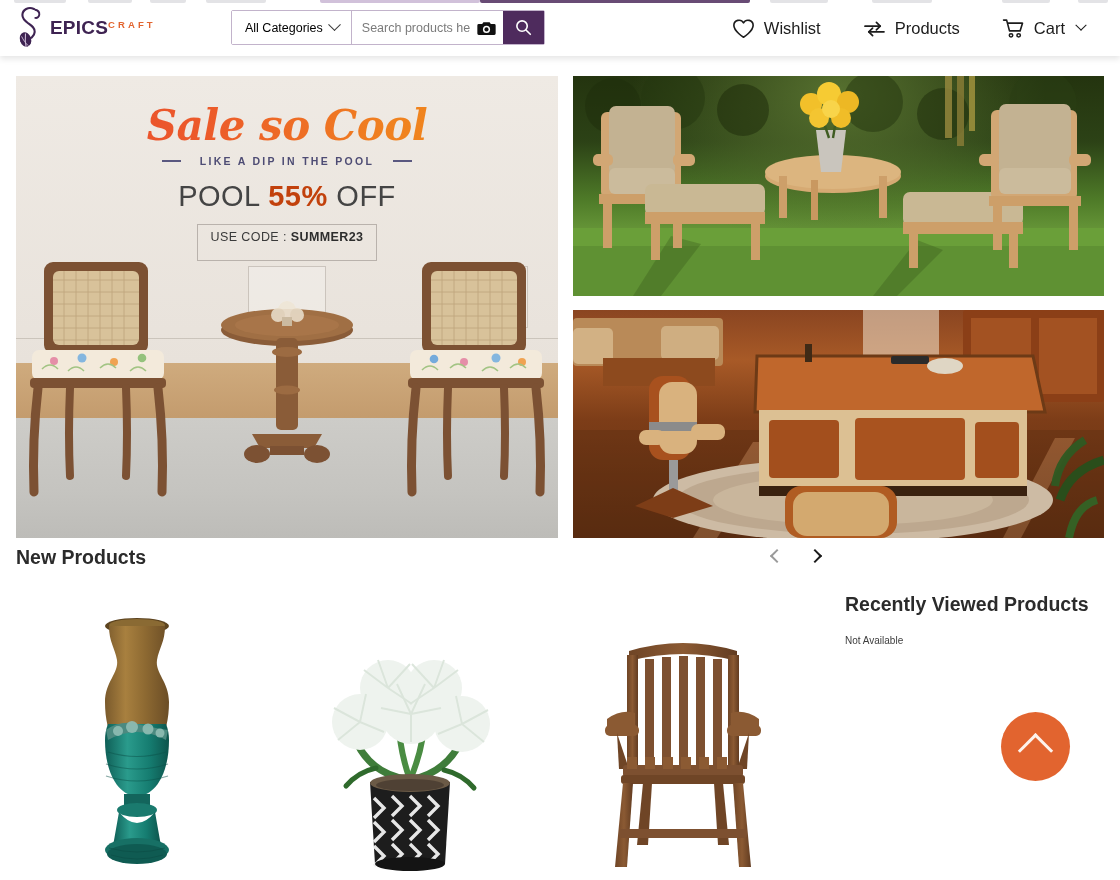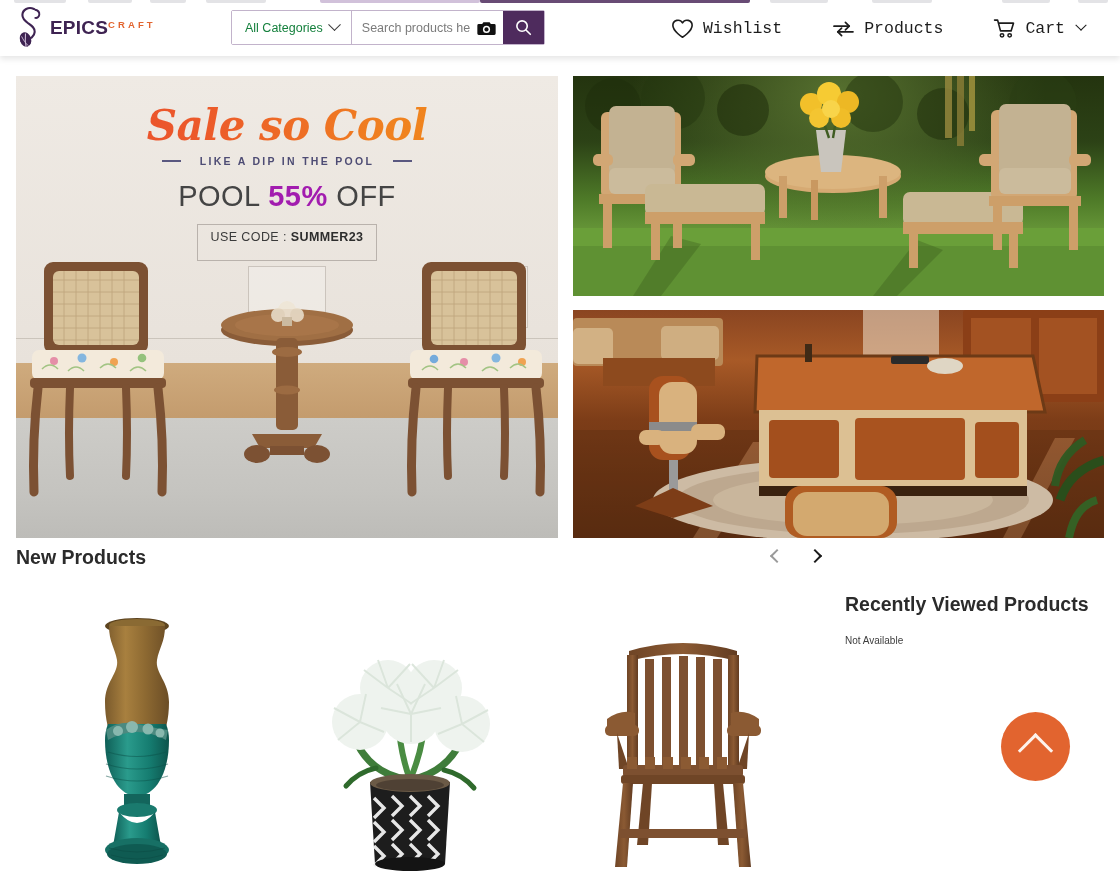--- a/index.html
+++ b/index.html
@@ -63,21 +63,21 @@
     position: absolute; left: 231px; top: 10px;
     height: 35px; display: flex;
     border: 1px solid #c2b3cb;
     border-radius: 2px;
     background: #fff;
   }
   .cat-select {
     display: flex; align-items: center; gap: 7px;
     padding: 0 12px 0 13px;
     border-right: 1px solid #c2b3cb;
-    font-size: 12.5px; color: #15803d;
+    font-size: 12.5px; color: #000000;
     cursor: pointer; white-space: nowrap;
     background: #fff;
     height: 100%;
   }
   .chev-dn {
     width: 9px; height: 9px;
     border-right: 1.6px solid #3b3b3b;
     border-bottom: 1.6px solid #3b3b3b;
     transform: rotate(45deg) translate(-2px,-2px);
   }
@@ -102,22 +102,21 @@
     width: 41px; height: 100%;
     background: #4e2b5d;
     display: flex; align-items: center; justify-content: center;
     cursor: pointer; border: 0;
   }
 
   
   .actions {
     position: absolute; right: 18px; top: 0;
     height: 56px; display: flex; align-items: center;
-    gap: 16px;
-    font-family: Liberation Mono, monospace;
+    gap: 8px;
   }
   .action {
     display: flex; align-items: center; gap: 9px;
     padding: 0 17px; cursor: pointer;
     font-size: 16.5px; color: #1c1c1c;
     white-space: nowrap;
   }
   .action .ic { display: flex; align-items: center; }
   .cart-chev {
     width: 8px; height: 8px;
@@ -195,21 +194,21 @@
   .dip-line .dash { width: 19px; height: 2px; background: #5a5880; }
   .dip-line .t {
     font-size: 10.5px; font-weight: 700; letter-spacing: 2.3px;
     color: #4e4c74;
   }
   .upto {
     margin-top: 13px;
     font-size: 29px; font-weight: 400; letter-spacing: .5px;
     color: #444;
   }
-  .upto b { color: #a21caf; font-weight: 700; }
+  .upto b { color: #c2410c; font-weight: 700; }
   .code-box {
     display: inline-block; margin-top: 11px;
     padding: 5px 13px 16px;
     border: 1px solid #b9b2ac;
     font-size: 12.5px; letter-spacing: .4px; color: #3a3a3a;
   }
   .code-box b { font-weight: 700; color: #2d2d2d; }
 
   
   .chair { position: absolute; bottom: 34px; width: 152px; height: 250px; }

